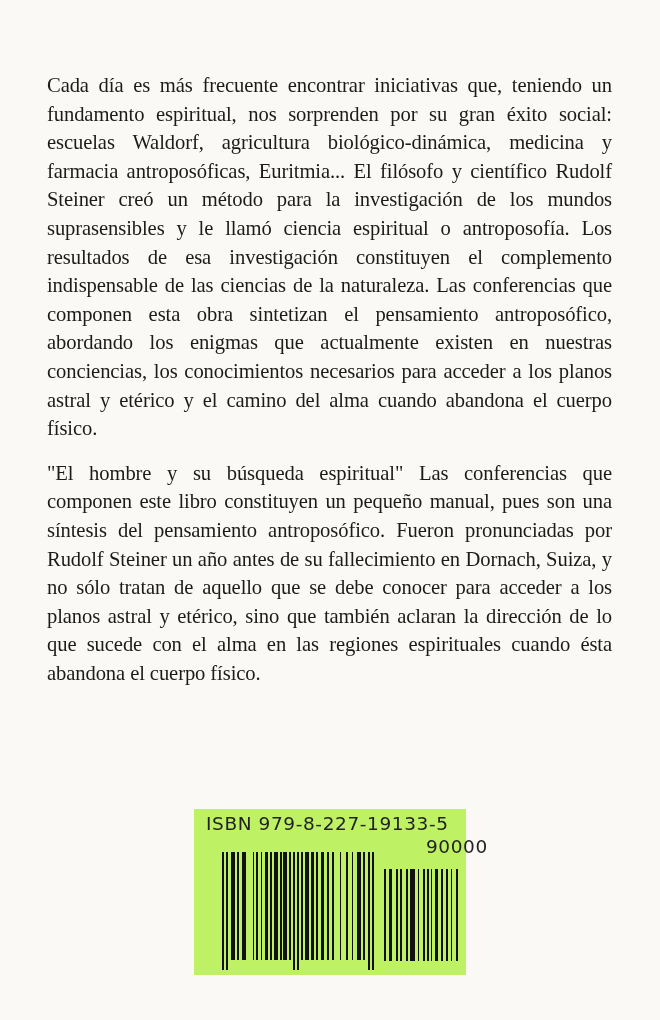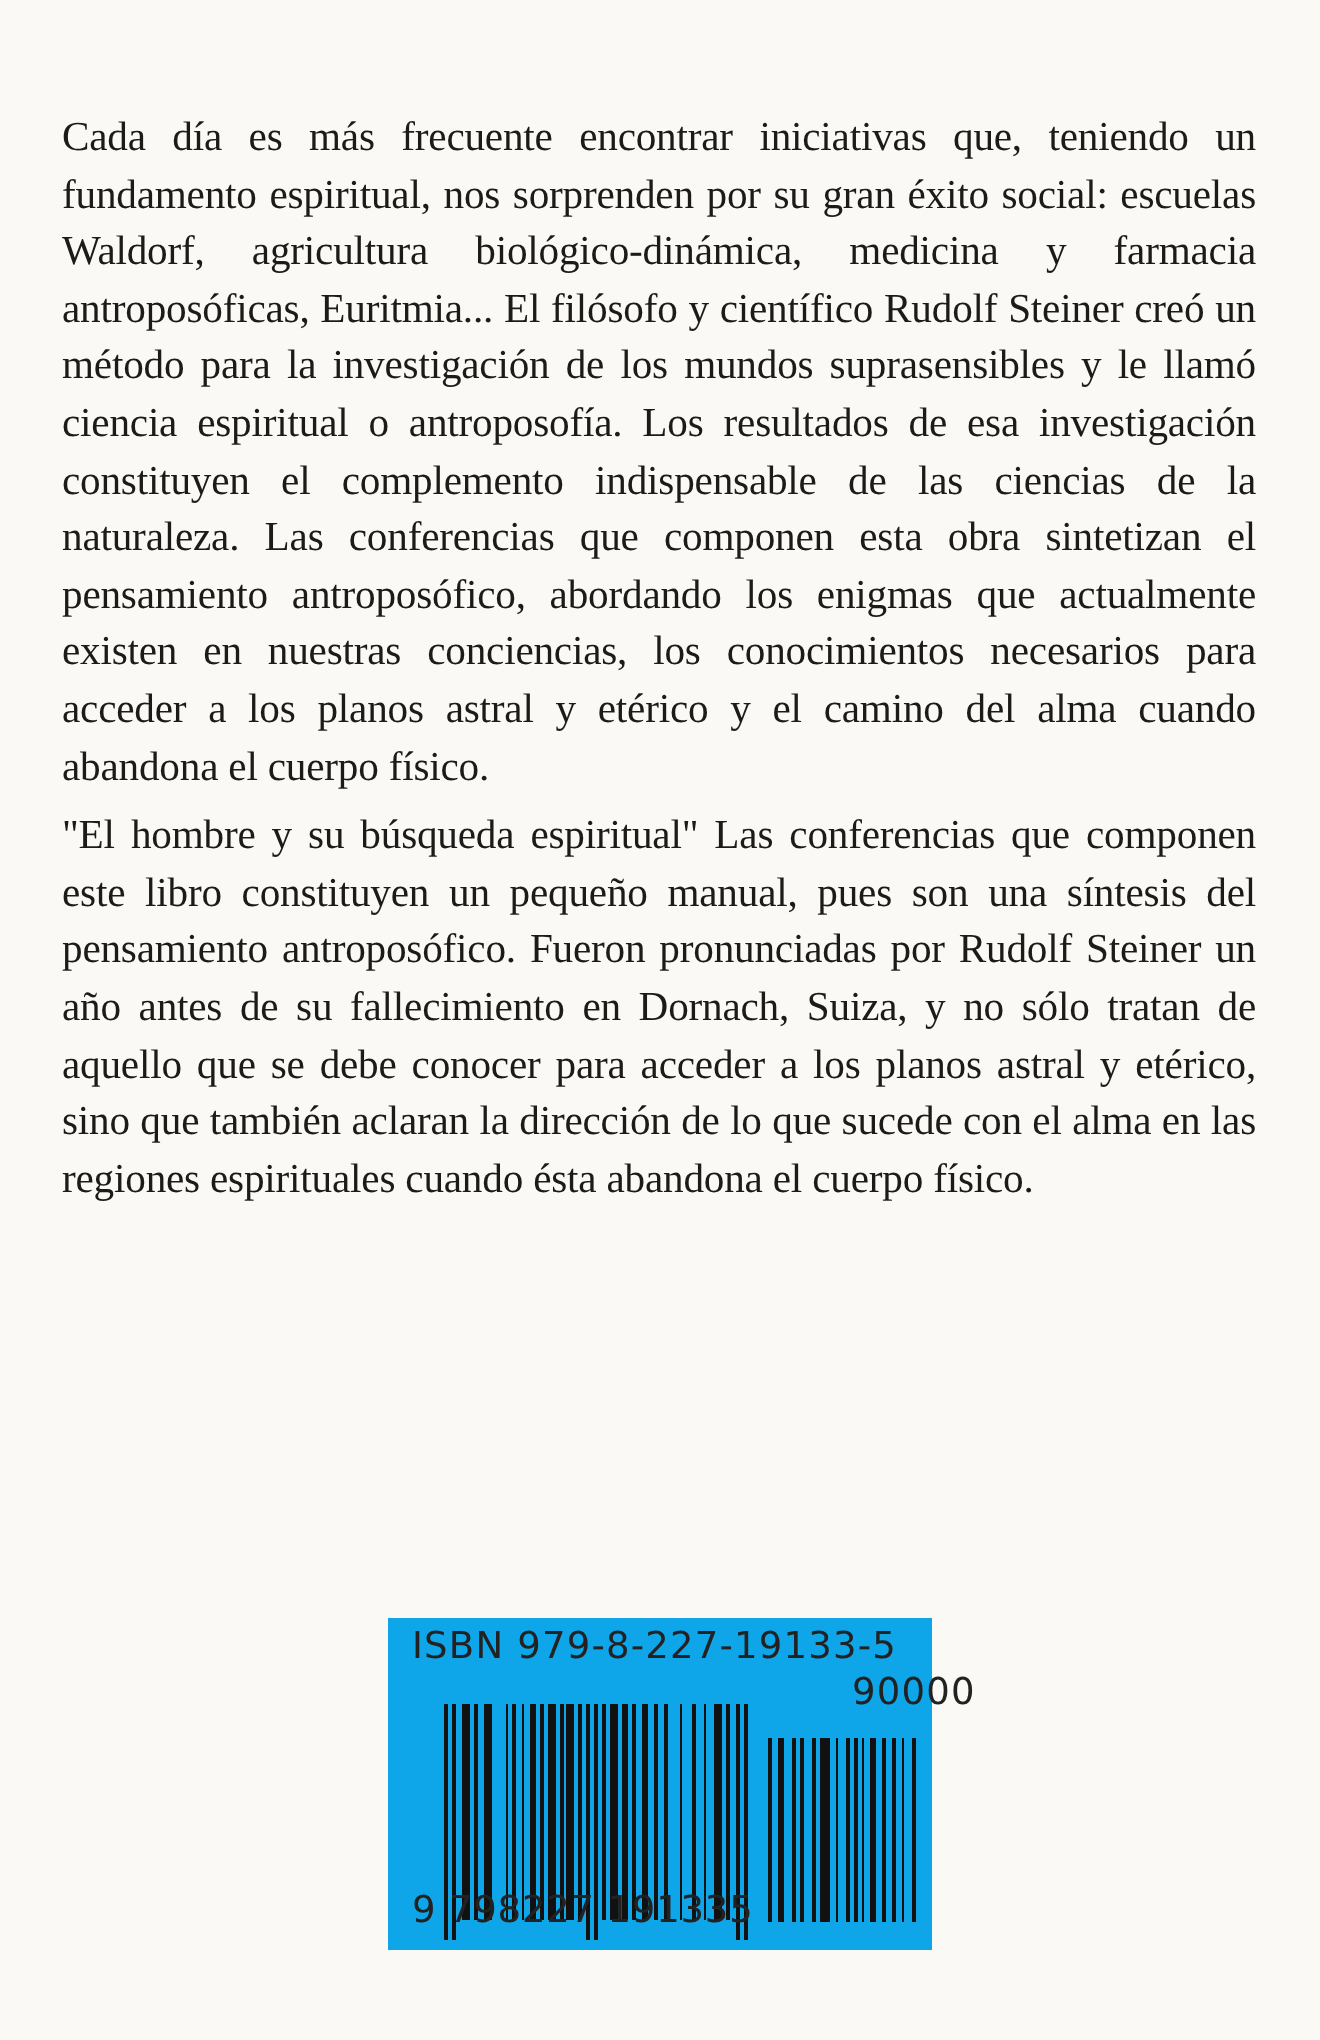--- a/index.html
+++ b/index.html
@@ -15,38 +15,38 @@
       font-family: "Liberation Serif", "DejaVu Serif", serif;
       color: #1d1b19;
     }
     .text-block {
       position: absolute;
       left: 31px;
       top: 55px;
       width: 597px;
     }
     .para {
-      margin: 0;
+      margin: 16px;
       font-size: 20.6px;
       line-height: 28.6px;
       text-align: justify;
       text-justify: inter-word;
       hyphens: none;
       letter-spacing: -0.1px;
     }
     .para + .para {
       margin-top: 6px;
     }
     .barcode-box {
       position: absolute;
       left: 194px;
       top: 809px;
       width: 272px;
       height: 166px;
-      background: #0ea5e9;
+      background: #bef264;
     }
     .isbn-label {
       position: absolute;
       left: 12px;
       top: 4px;
       font-family: "DejaVu Sans", sans-serif;
       font-size: 18.5px;
       letter-spacing: 0.6px;
       color: #222;
       white-space: nowrap;
@@ -148,14 +148,13 @@
     <rect x="39" y="0" width="2" height="92"></rect>
     <rect x="43" y="0" width="2" height="92"></rect>
     <rect x="47" y="0" width="1" height="92"></rect>
     <rect x="51" y="0" width="3" height="92"></rect>
     <rect x="57" y="0" width="2" height="92"></rect>
     <rect x="62" y="0" width="2" height="92"></rect>
     <rect x="67" y="0" width="1" height="92"></rect>
     <rect x="72" y="0" width="2" height="92"></rect>
   </svg>
 
-  <div class="ean-digits">9 798227 191335</div>
 </div>
 
 </body></html>

